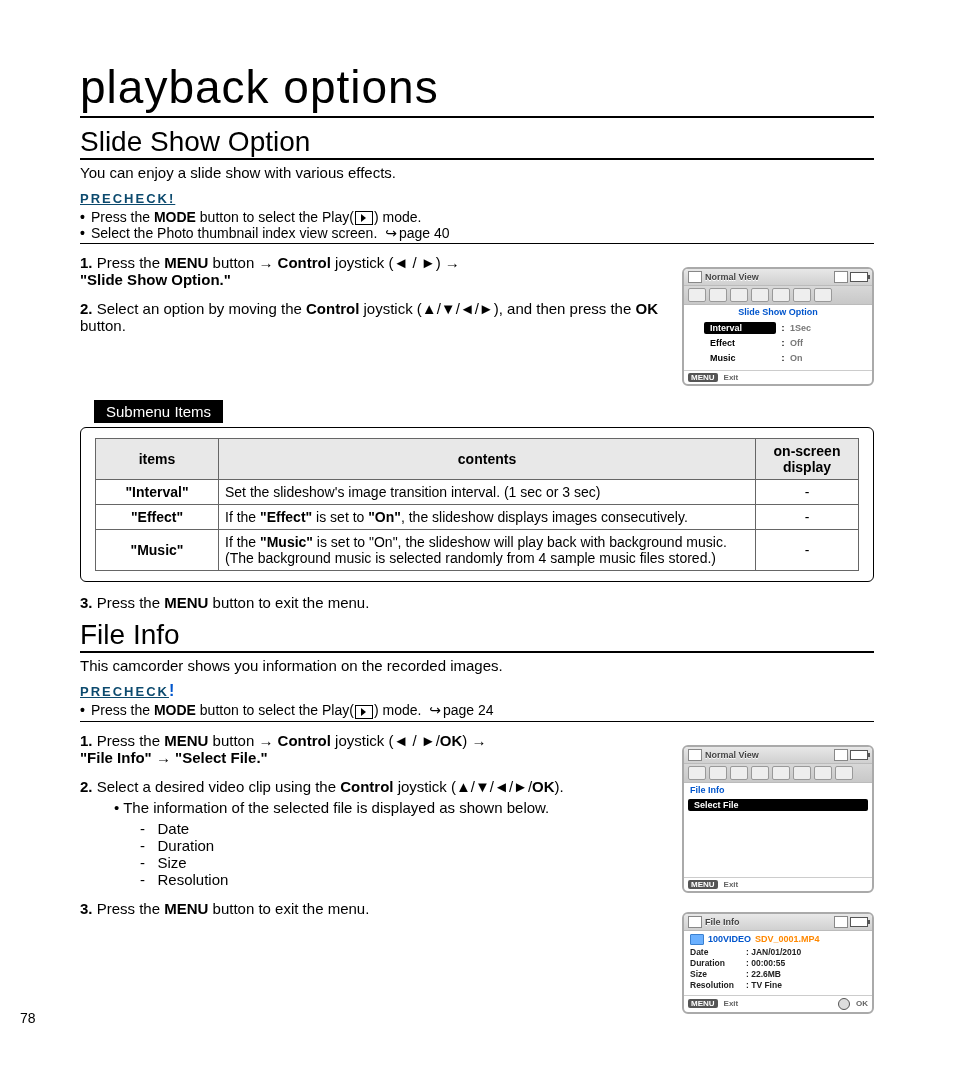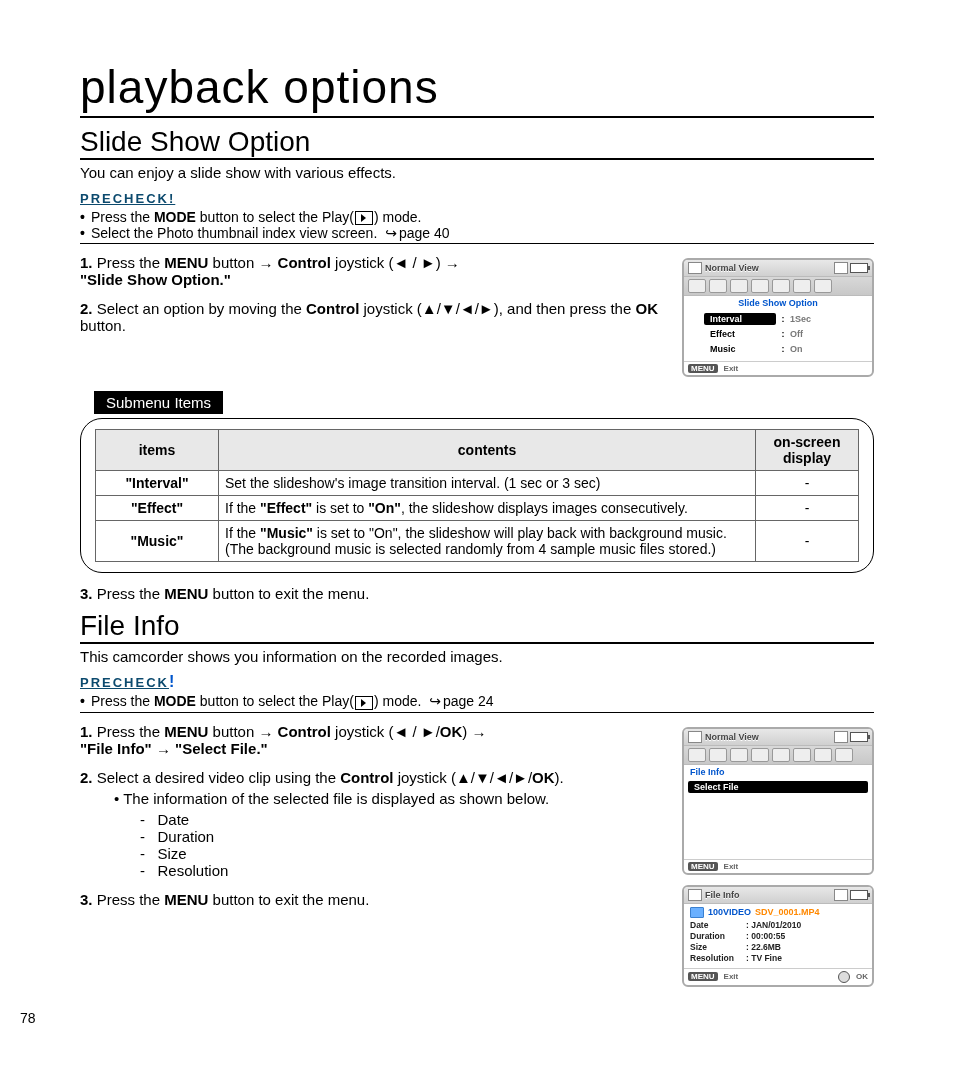--- a/index.html
+++ b/index.html
@@ -81,21 +81,21 @@
   }
   .step-num { font-weight: bold; }
   .arrow { font-family: Arial; }
   .lcd {
     width: 188px;
     border: 2px solid #aaa;
     border-radius: 6px;
     background: #fff;
     font-size: 9px;
     font-family: Arial, sans-serif;
-    margin-top: 4px;
+    margin-top: 13px;
     flex-shrink: 0;
   }
   .lcd .titlebar {
     display: flex;
     align-items: center;
     justify-content: space-between;
     padding: 2px 4px;
     background: linear-gradient(#e8e8e8,#d0d0d0);
     border-bottom: 1px solid #bbb;
     border-radius: 4px 4px 0 0;
@@ -193,21 +193,21 @@
   .submenu-title {
     display: inline-block;
     background: #000;
     color: #fff;
     padding: 3px 12px;
     font-size: 15px;
     margin: 8px 0 0 14px;
   }
   .submenu-wrap {
     border: 1px solid #000;
-    border-radius: 22px;
+    border-radius: 6px;
     padding: 10px 14px;
     margin: 4px 0 12px 0;
   }
   table.submenu {
     width: 100%;
     border-collapse: collapse;
     font-size: 14px;
   }
   table.submenu th, table.submenu td {
     border: 1px solid #666;

